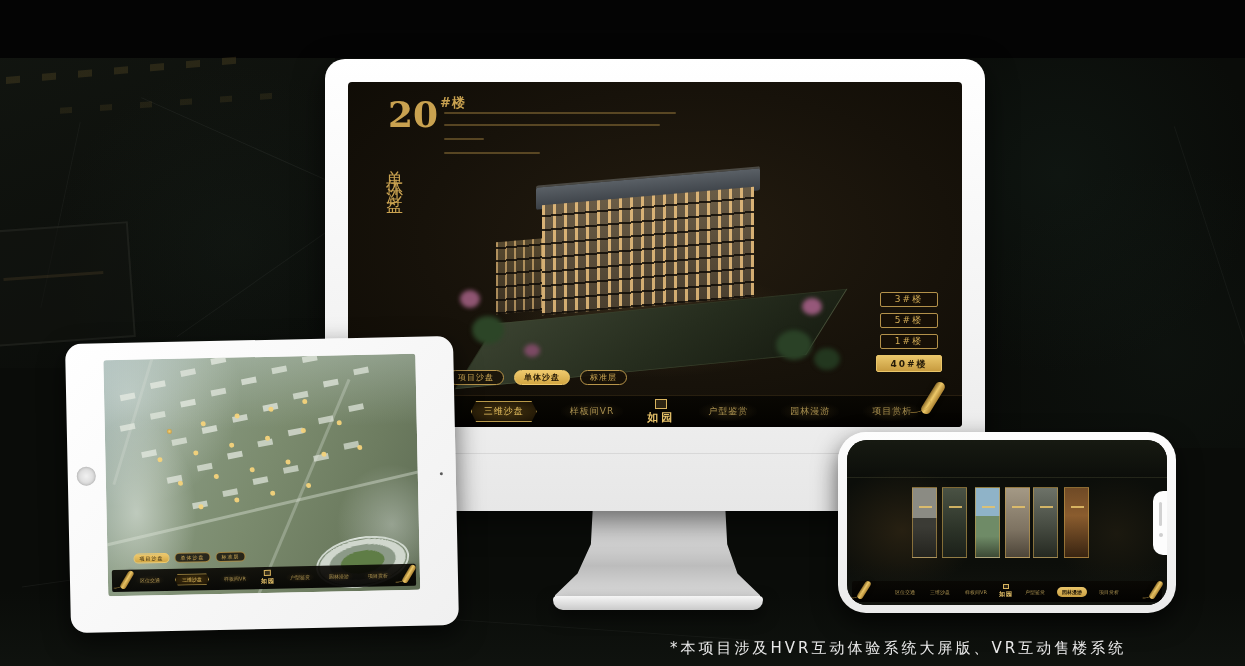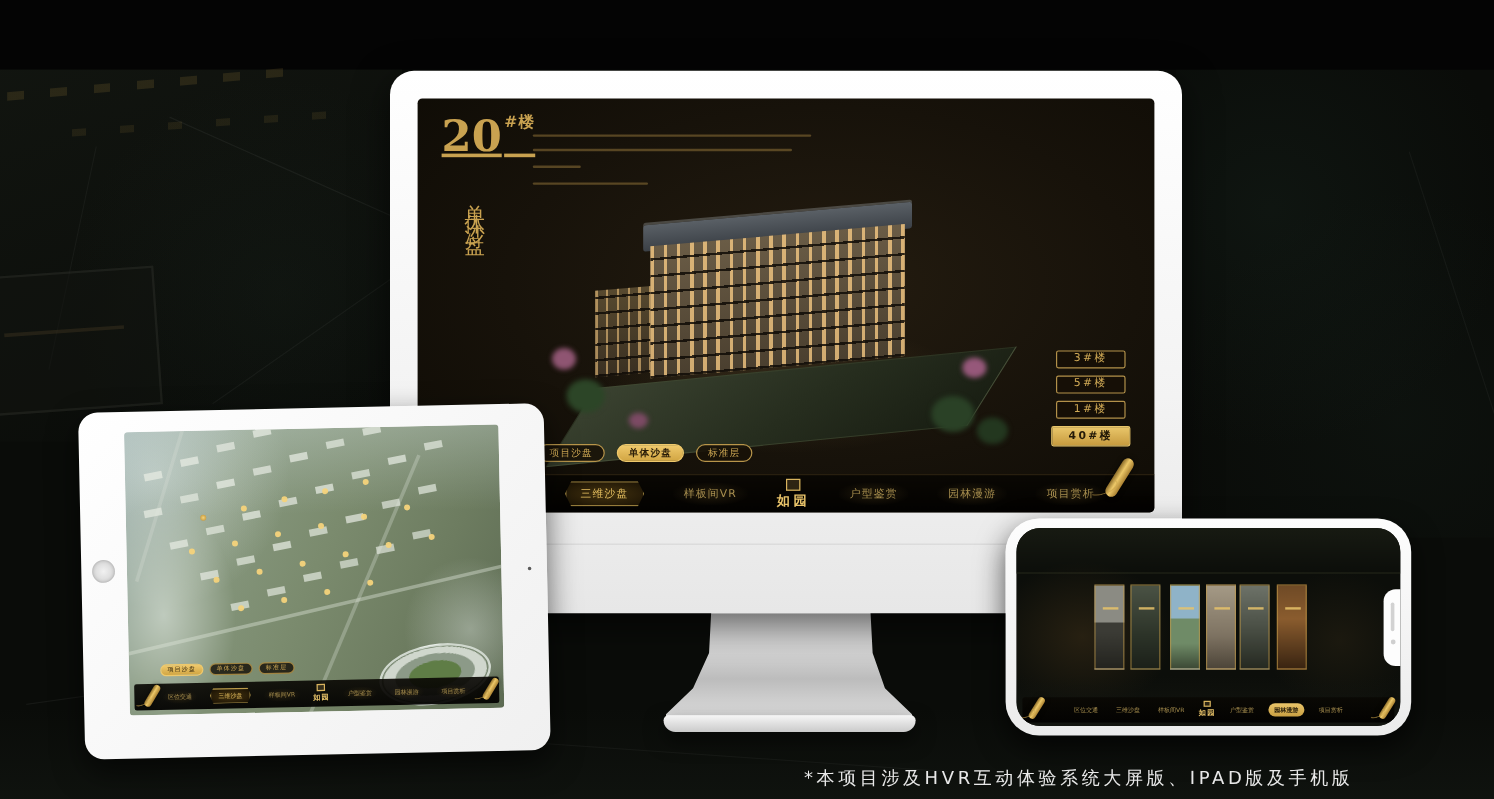--- a/index.html
+++ b/index.html
@@ -35,21 +35,21 @@
   .monitor{left:325px;top:59px;width:660px;height:452px;background:linear-gradient(#ffffff,#f3f3f3 60%,#e7e7e7);border-radius:20px;box-shadow:0 10px 30px rgba(0,0,0,.6);z-index:2;}
   .m-seam{position:absolute;left:10px;right:10px;top:394px;height:1px;background:rgba(0,0,0,.08);}
   .monitor-screen{position:absolute;left:23px;top:23px;width:614px;height:345px;border-radius:4px;overflow:hidden;
     background:radial-gradient(ellipse at 55% 45%, #241c10 0%, #17120a 55%, #0e0b05 100%);}
   .neck{left:555px;top:505px;width:205px;height:98px;z-index:1;
     background:linear-gradient(180deg,#ececec,#d4d4d4 40%,#bcbcbc 62%,#e2e2e2);
     clip-path:polygon(18.5% 0,83% 0,84% 40%,89% 70%,100% 92%,100% 100%,0 100%,0 92%,11% 70%,17.5% 40%);}
   .mbase{left:553px;top:596px;width:210px;height:14px;border-radius:5px 5px 12px 12px;background:linear-gradient(#f6f6f6,#cacaca);box-shadow:0 7px 16px rgba(0,0,0,.55);z-index:1;}
 
   
-  .m-no{position:absolute;left:20px;top:14px;color:#c9a250;font-family:"DejaVu Serif",serif;font-size:36px;font-weight:bold;line-height:1;text-decoration:underline;}
+  .m-no{position:absolute;left:40px;top:14px;color:#c9a250;font-family:"DejaVu Serif",serif;font-size:36px;font-weight:bold;line-height:1;}
   .m-no .sfx{font-size:13px;vertical-align:top;margin-left:2px;letter-spacing:1px;}
   .m-vert{position:absolute;left:36px;top:74px;writing-mode:vertical-rl;color:#c9a250;font-family:"DejaVu Serif",serif;font-size:17px;letter-spacing:9px;height:140px;}
   .m-par{position:absolute;left:96px;top:30px;width:250px;}
   .m-par i{position:absolute;height:2px;background:rgba(195,155,75,.38);border-radius:1px;}
   .m-par .l1{left:0;top:0;width:232px;}
   .m-par .l2{left:0;top:12px;width:216px;}
   .m-par .l3{left:0;top:26px;width:40px;}
   .m-par .l4{left:0;top:40px;width:96px;}
 
   
@@ -349,15 +349,15 @@
           <i class="tail"></i>
         </span>
 
       <div class="notch">
         <i class="slit"></i>
         <i class="camdot"></i>
       </div>
     </div>
   </div>
 
-  <div class="abs footnote">*本项目涉及HVR互动体验系统大屏版、IPAD版及手机版</div>
+  <div class="abs footnote">*本项目涉及HVR互动体验系统大屏版、VR互动售楼系统</div>
 
 </div>
 
 </body></html>

